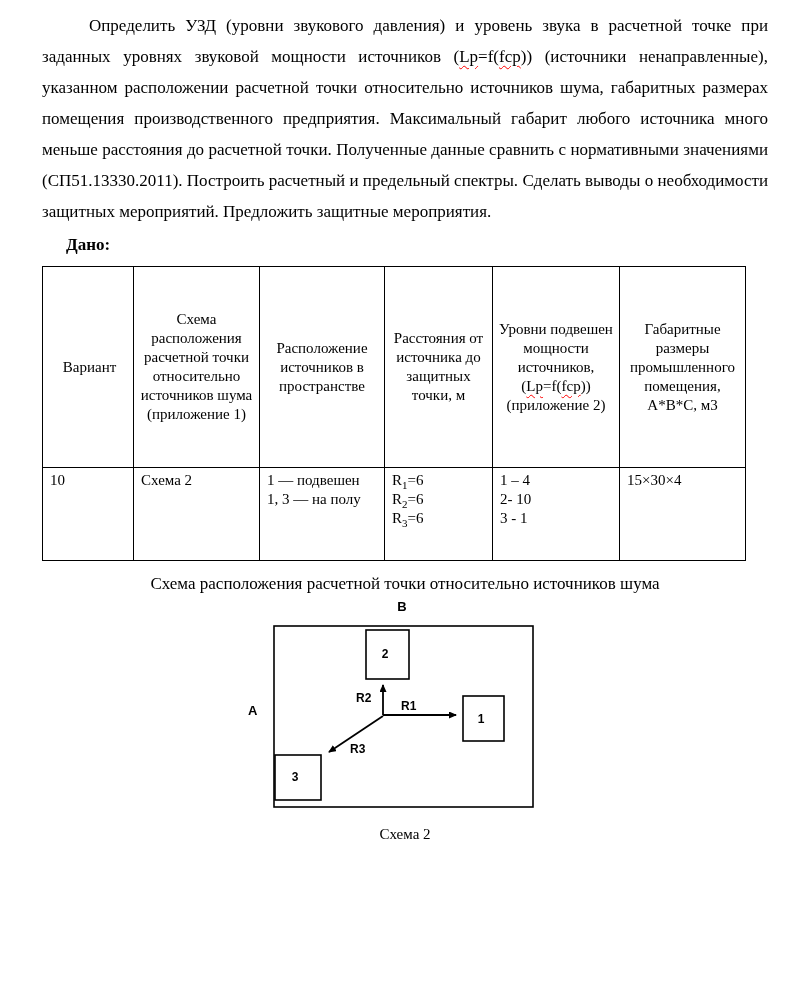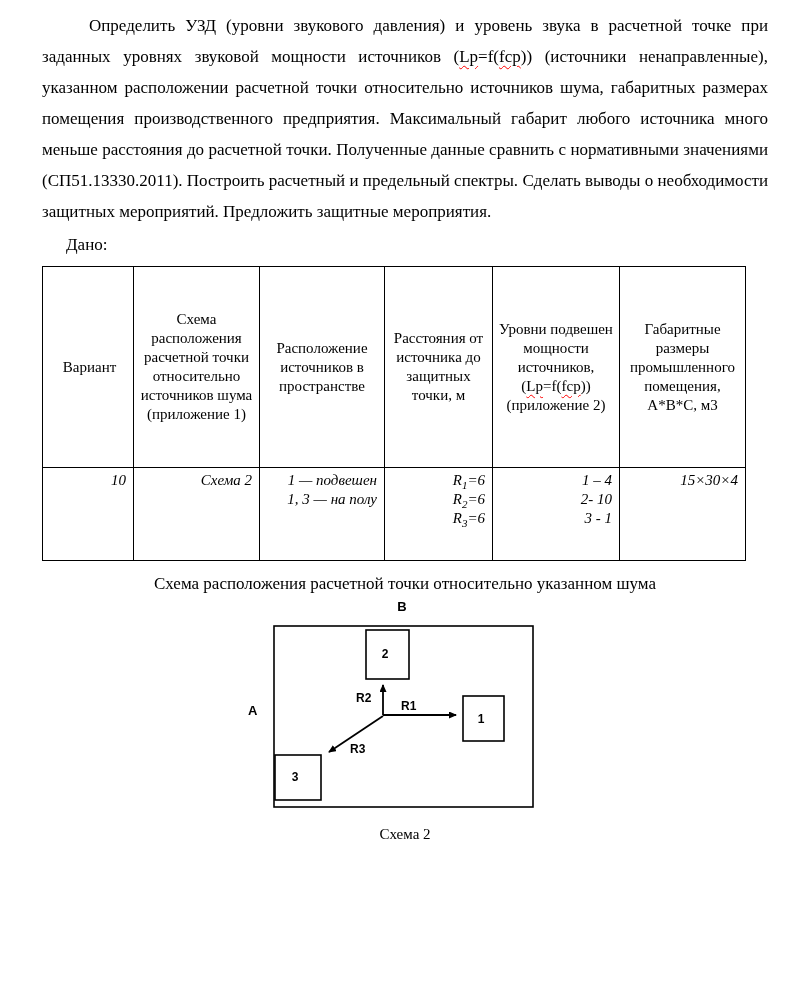--- a/index.html
+++ b/index.html
@@ -24,21 +24,21 @@
   .squiggle {
     text-decoration-line: underline;
     text-decoration-style: wavy;
     text-decoration-color: var(--squiggle, #ff0000);
     text-decoration-thickness: 1px;
     text-underline-offset: 3px;
   }
   .given-label {
     margin: 8px 0 0 24px;
     font-size: 17px;
-    font-weight: normal;
+    font-weight: bold;
   }
   table.task-table {
     margin-top: 11px;
     border-collapse: collapse;
     table-layout: fixed;
     width: 703px;
   }
   table.task-table th, table.task-table td {
     border: 1.5px solid #000000;
     font-family: "Liberation Serif", serif;
@@ -51,24 +51,23 @@
     vertical-align: middle;
     padding: 4px 5px;
     overflow-wrap: break-word;
   }
   table.task-table th.th-variant { text-align: center; padding-left: 8px; }
   .header-row { height: 201px; }
   .data-row { height: 93px; }
   table.task-table td {
     font-size: 15px;
     line-height: 19px;
-    text-align: right;
+    text-align: left;
     vertical-align: top;
     padding: 3px 7px;
-    font-style: italic;
   }
   td sub { font-size: 11px; line-height: 0; }
   .table-caption {
     margin: 13px 0 0;
     text-align: center;
     font-size: 17px;
   }
   .diagram { margin-top: 2px; text-align: center; }
   .diagram svg { display: block; margin: 0 auto; }
   .diagram-caption {
@@ -132,21 +131,21 @@
         <td>
           <div>1 – 4</div>
           <div>2- 10</div>
           <div>3 - 1</div>
         </td>
         <td>15×30×4</td>
       </tr>
     </tbody>
   </table>
 
-  <p class="table-caption">Схема расположения расчетной точки относительно указанном шума</p>
+  <p class="table-caption">Схема расположения расчетной точки относительно источников шума</p>
 
   <div class="diagram">
     <svg width="703" height="228" viewBox="42 727 703 228" xmlns="http://www.w3.org/2000/svg">
       <defs>
         <marker id="arrowhead" markerWidth="9" markerHeight="8" refX="7" refY="3.5" orient="auto" markerUnits="userSpaceOnUse">
           <path d="M0,0 L8,3.5 L0,7 Z" fill="#000000"></path>
         </marker>
       </defs>
 
       <text class="svg-wall-label" x="390" y="742" text-anchor="middle">В</text>

